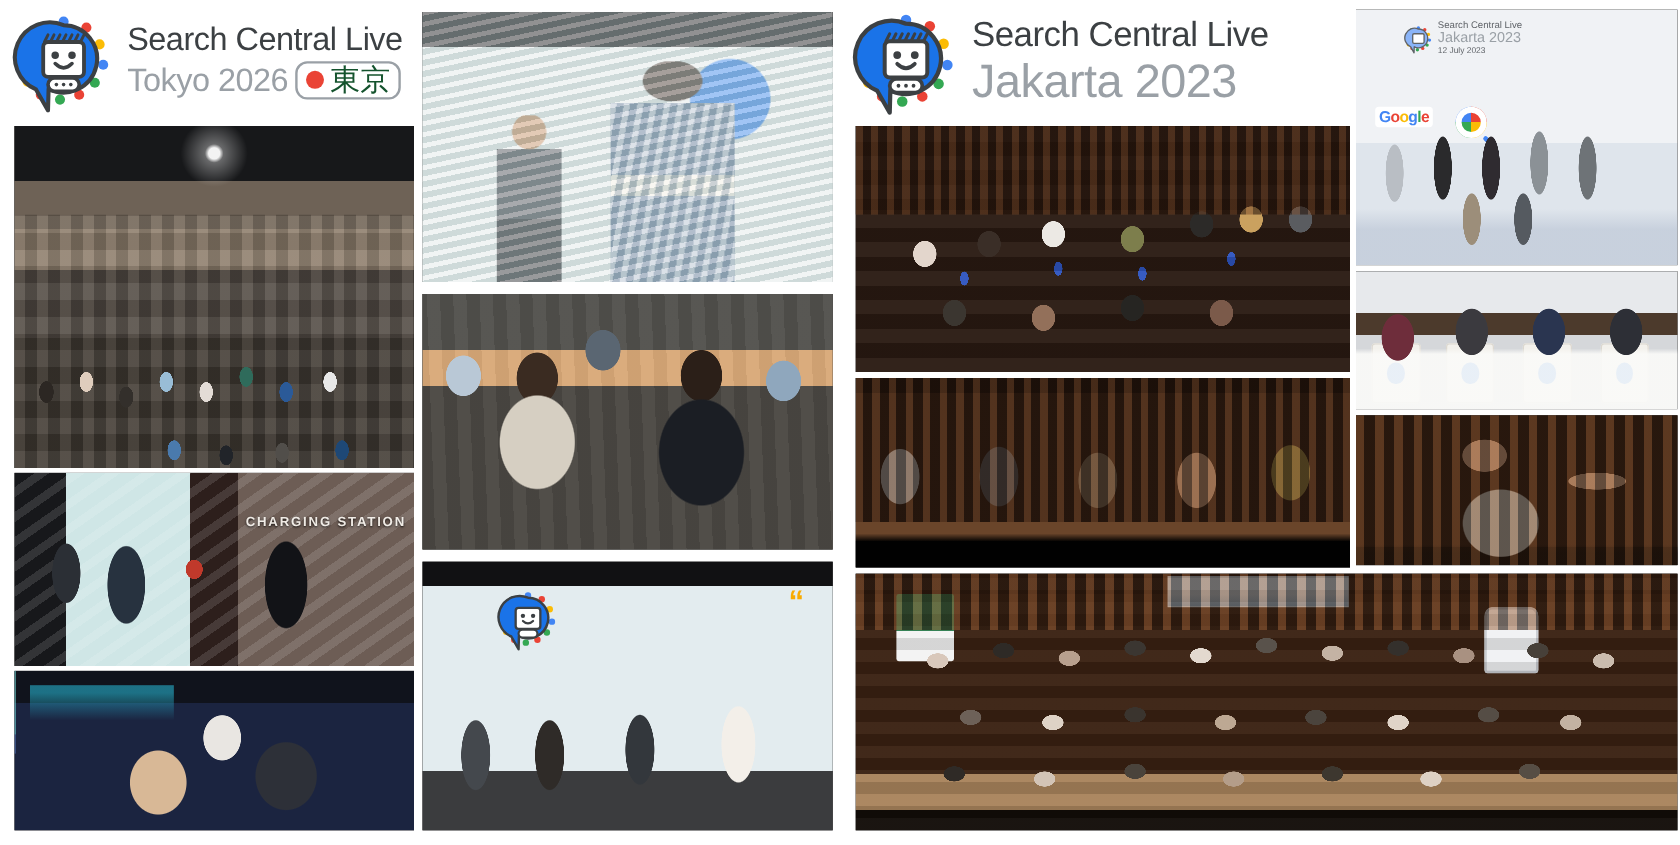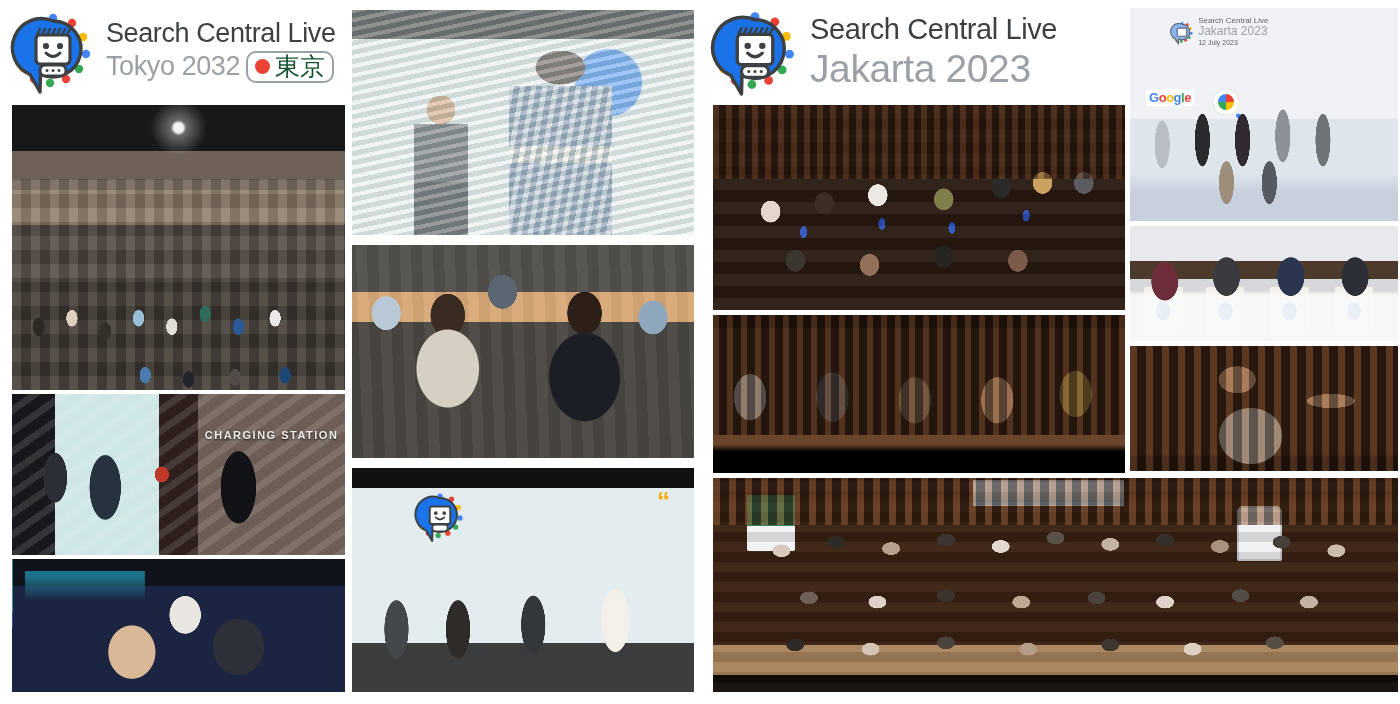--- a/index.html
+++ b/index.html
@@ -428,21 +428,21 @@
         <path d="M36 49 q7 7 14 0" stroke="#3c4043" stroke-width="3" fill="none" stroke-linecap="round"></path>
         <rect x="30" y="61" width="26" height="11" rx="5.5" fill="#ffffff" stroke="#3c4043" stroke-width="3"></rect>
         <circle cx="37" cy="66.5" r="1.5" fill="#3c4043"></circle>
         <circle cx="43" cy="66.5" r="1.5" fill="#3c4043"></circle>
         <circle cx="49" cy="66.5" r="1.5" fill="#3c4043"></circle>
       </svg>
     </span>
     <div class="header-text">
       <div class="title-line1">Search Central Live</div>
       <div class="title-line2-row">
-        <span class="title-line2">Tokyo 2032</span>
+        <span class="title-line2">Tokyo 2026</span>
         <span class="city-badge">
           <span class="flag-dot"></span>
           <span class="city-jp">東京</span>
         </span>
       </div>
     </div>
   </div>
 
   <div class="event-header" id="header-jakarta">
     <span class="logo-mark">

